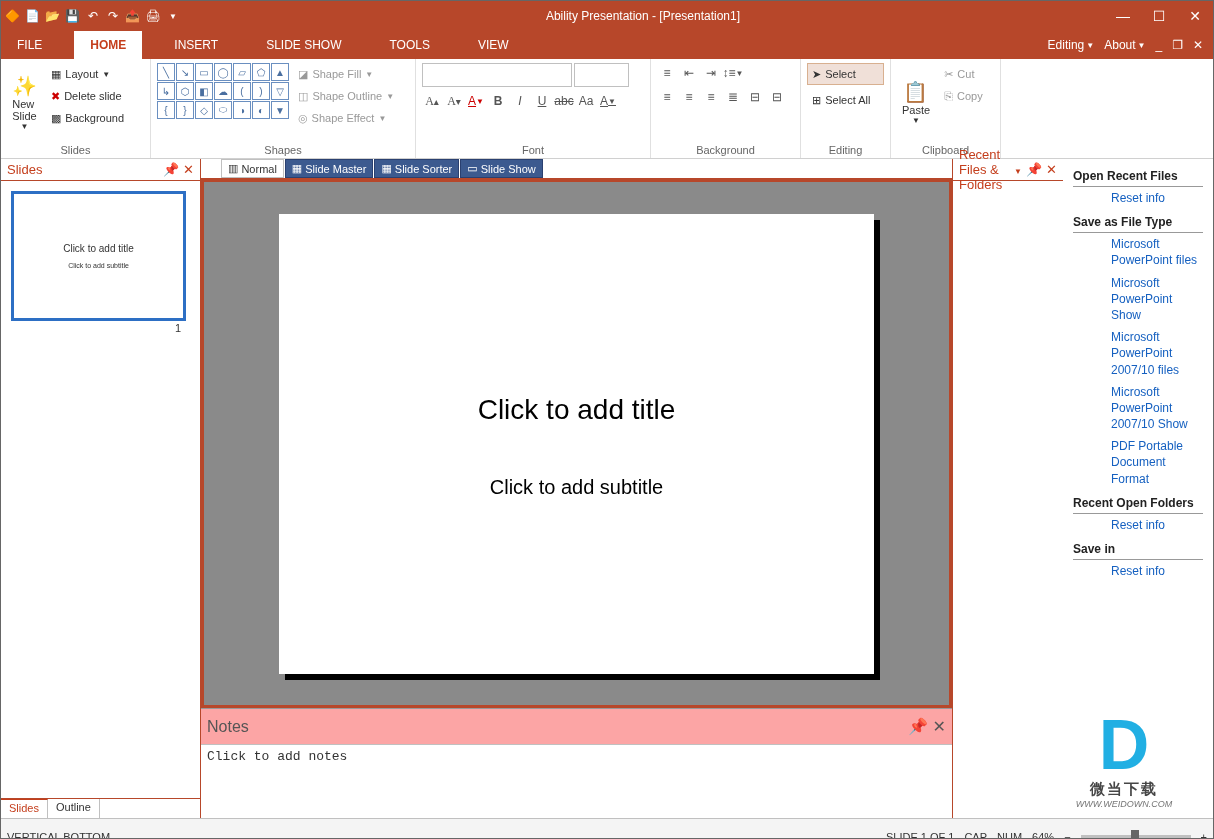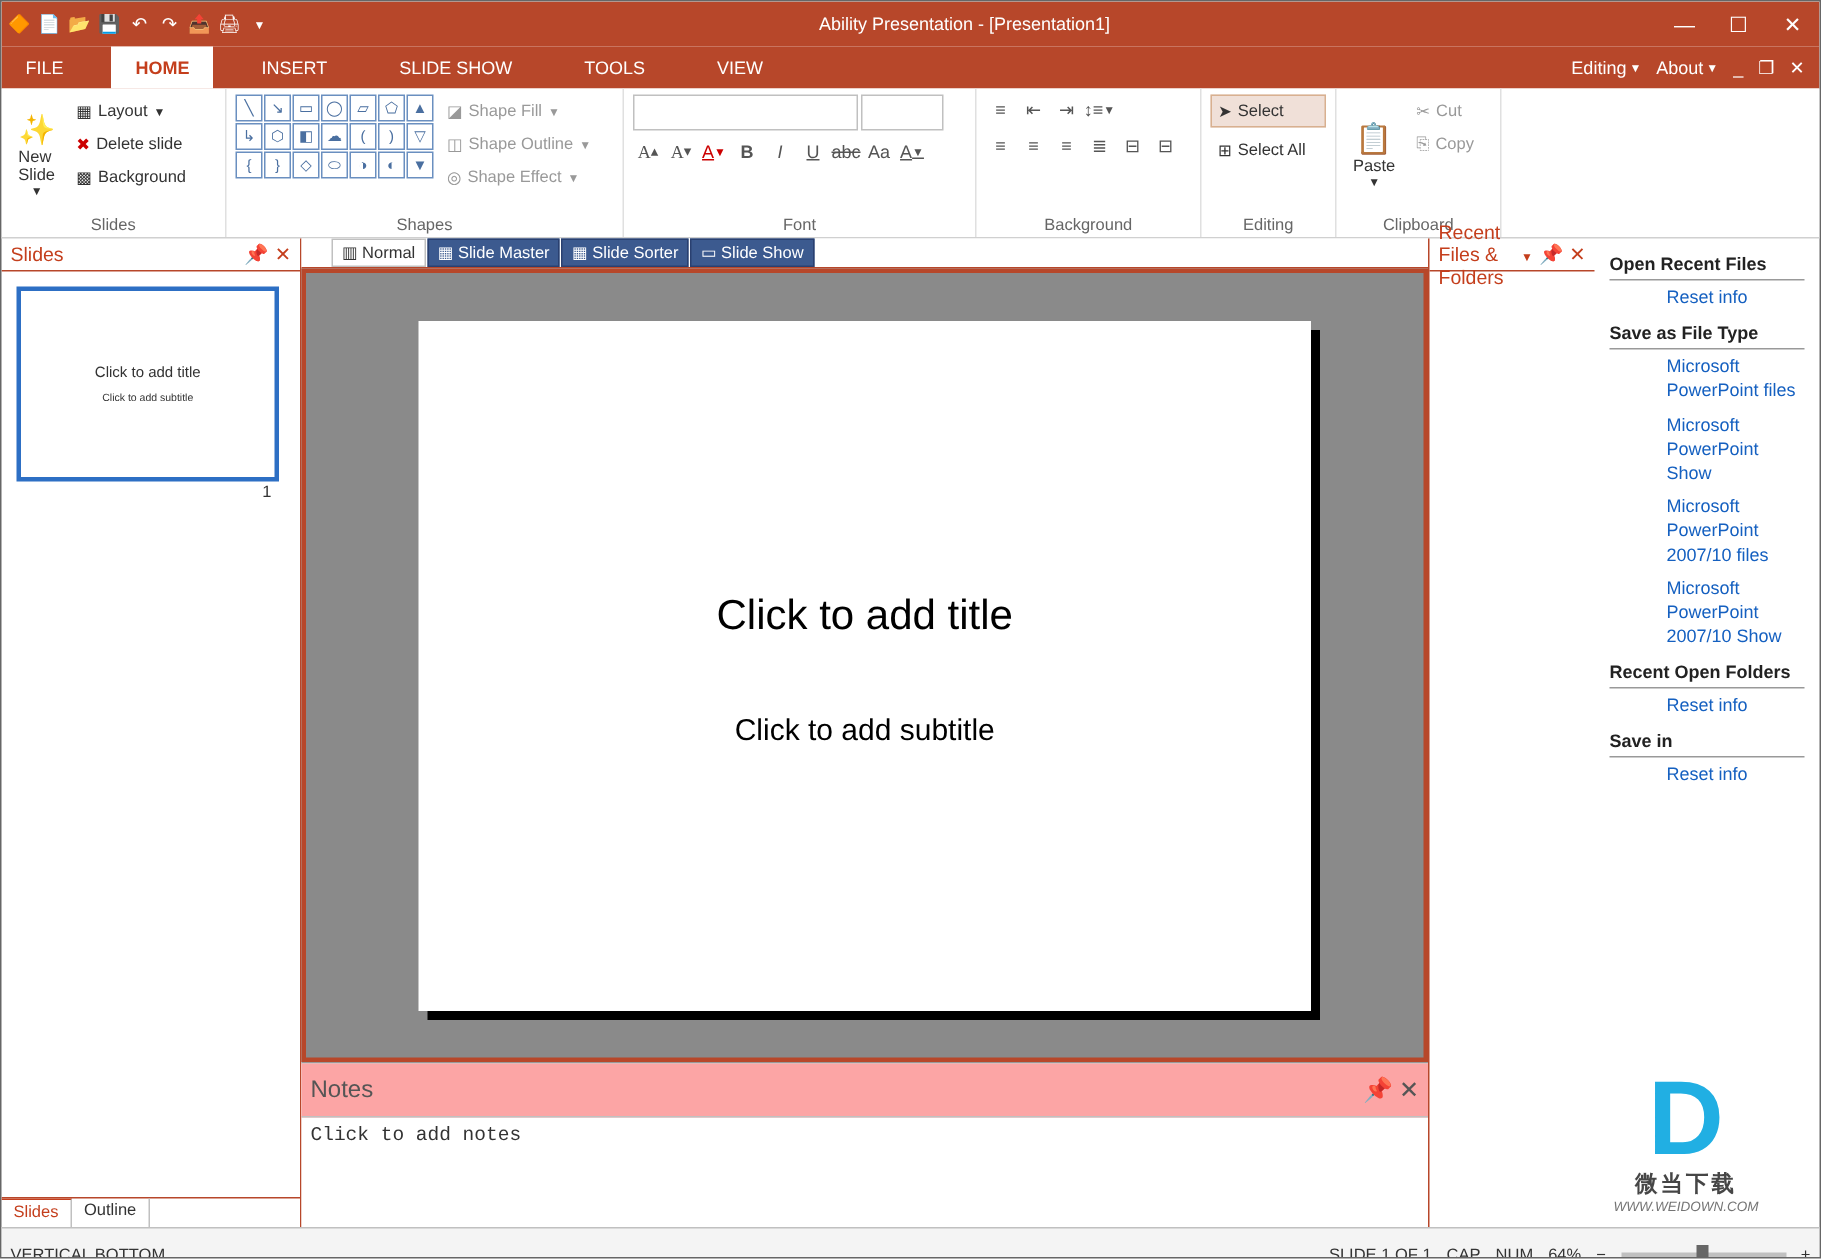--- a/index.html
+++ b/index.html
@@ -344,20 +344,21 @@
       </div>
     </div>
     <div class="right-inner">
       <div class="section-h">Open Recent Files</div>
       <div class="link">Reset info</div>
       <div class="section-h">Save as File Type</div>
       <div class="link">Microsoft PowerPoint files</div>
       <div class="link">Microsoft PowerPoint Show</div>
       <div class="link">Microsoft PowerPoint 2007/10 files</div>
       <div class="link">Microsoft PowerPoint 2007/10 Show</div>
+      <div class="link">PDF Portable Document Format</div>
       <div class="section-h">Recent Open Folders</div>
       <div class="link">Reset info</div>
       <div class="section-h">Save in</div>
       <div class="link">Reset info</div>
     </div>
   </div>
 </div>
 
 <div class="statusbar">
   <span>VERTICAL BOTTOM</span>

